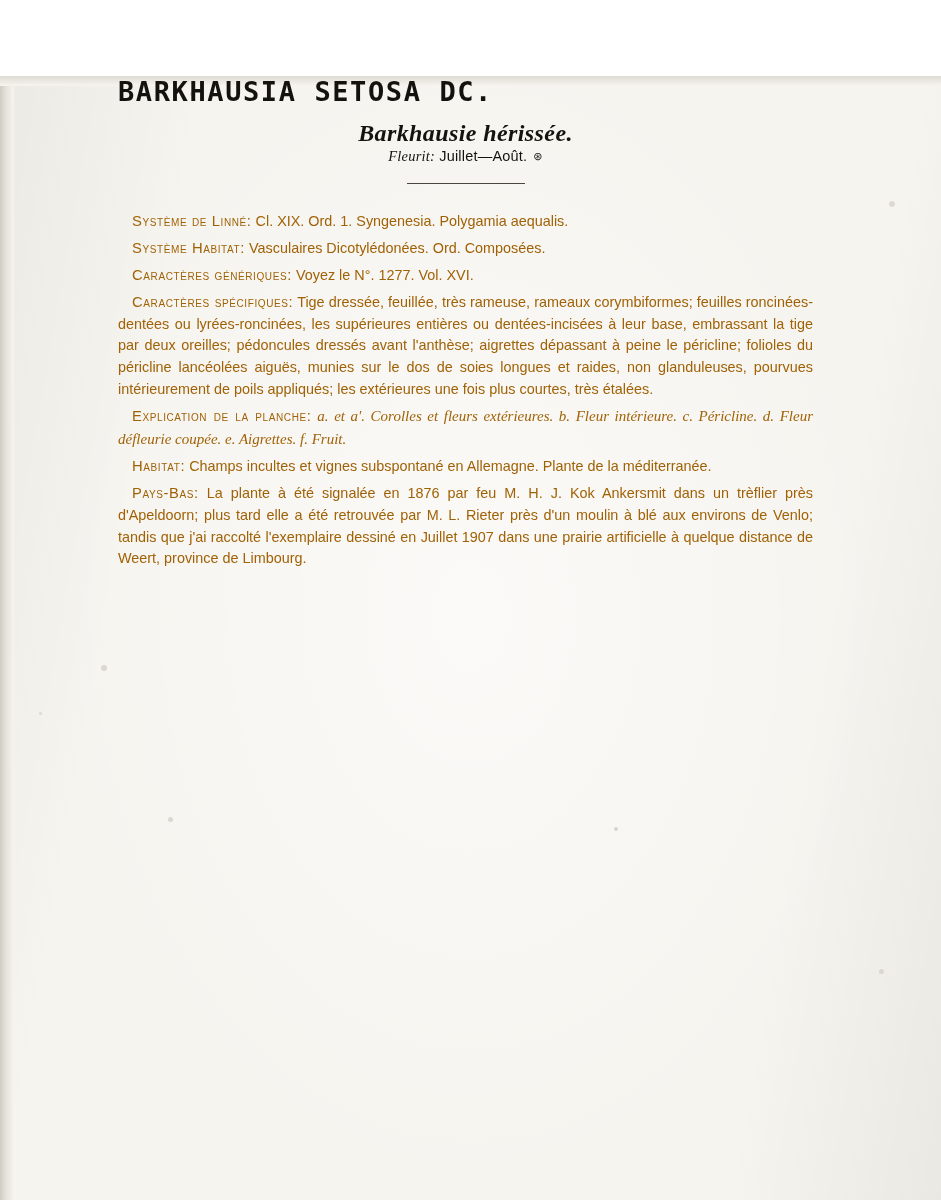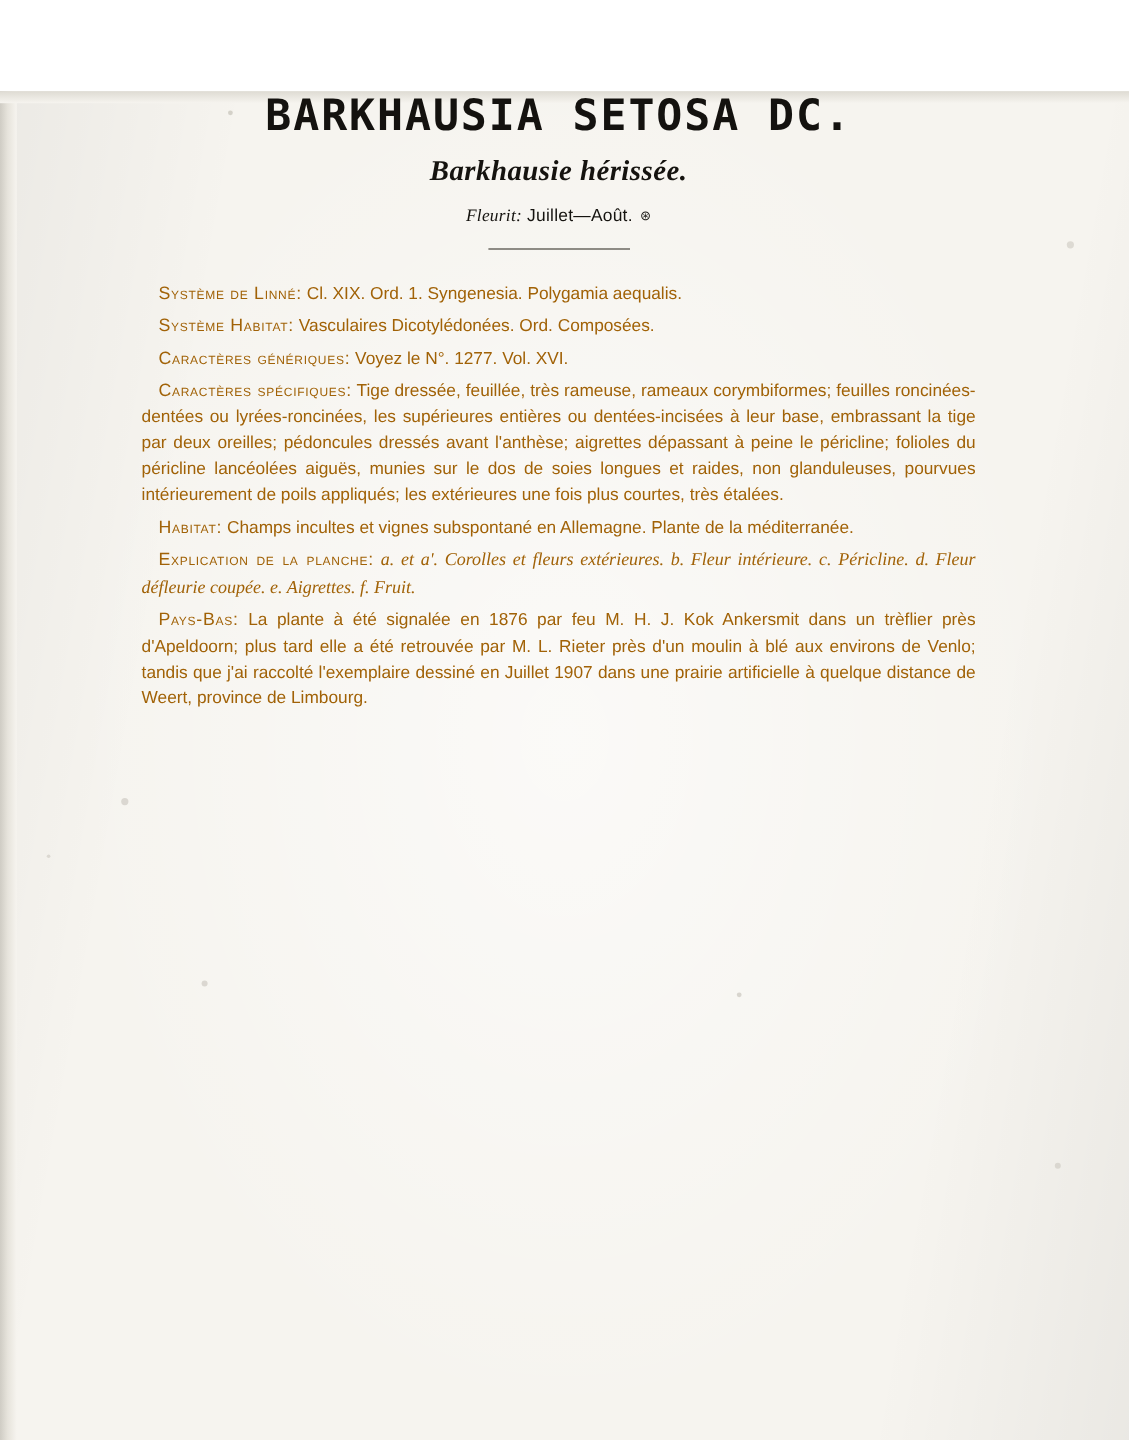--- a/index.html
+++ b/index.html
@@ -43,38 +43,37 @@
     height: 10px;
     background: linear-gradient(180deg, #dedbd3 0%, #f6f4ef 100%);
   }
   .content {
     position: relative;
     padding: 0 128px 0 118px;
     z-index: 2;
   }
   .title {
     margin: 76px 0 0 0;
-    text-align: center;
     font-family: "DejaVu Sans Mono", monospace;
-    font-size: 36px;
+    font-size: 27px;
     font-weight: 700;
     letter-spacing: 1.6px;
     color: #14120f;
   }
   .subtitle {
     margin: 13px 0 0 0;
     text-align: center;
     font-family: "Liberation Serif", serif;
     font-style: italic;
     font-weight: 700;
     font-size: 24px;
     letter-spacing: 0.4px;
   }
   .flower-line {
-    margin: 15px 0 0 0;
+    margin: 1px 0 0 0;
     text-align: center;
     font-size: 14.5px;
     font-family: "Liberation Sans", sans-serif;
     letter-spacing: 0.2px;
   }
   .flower-line .fleurit {
     font-family: "Liberation Serif", serif;
     font-style: italic;
     font-size: 14.5px;
   }
@@ -178,30 +177,30 @@
       <p class="para indent">
         <span class="sc">Caractères génériques:</span>
         <span>Voyez le N°. 1277. Vol. XVI.</span>
       </p>
 
       <p class="para indent gap spec">
         <span class="sc">Caractères spécifiques:</span>
         <span>Tige dressée, feuillée, très rameuse, rameaux corymbiformes; feuilles roncinées-dentées ou lyrées-roncinées, les supérieures entières ou dentées-incisées à leur base, embrassant la tige par deux oreilles; pédoncules dressés avant l'anthèse; aigrettes dépassant à peine le péricline; folioles du péricline lancéolées aiguës, munies sur le dos de soies longues et raides, non glanduleuses, pourvues intérieurement de poils appliqués; les extérieures une fois plus courtes, très étalées.</span>
       </p>
 
+      <p class="para indent gap spec">
+        <span class="sc">Explication de la planche:</span>
+        <span class="it">a. et a'. Corolles et fleurs extérieures. b. Fleur intérieure. c. Péricline. d. Fleur défleurie coupée. e. Aigrettes. f. Fruit.</span>
+      </p>
+
       <p class="para indent gap">
         <span class="sc">Habitat:</span>
         <span>Champs incultes et vignes subspontané en Allemagne. Plante de la méditerranée.</span>
       </p>
 
       <p class="para indent gap spec">
-        <span class="sc">Explication de la planche:</span>
-        <span class="it">a. et a'. Corolles et fleurs extérieures. b. Fleur intérieure. c. Péricline. d. Fleur défleurie coupée. e. Aigrettes. f. Fruit.</span>
-      </p>
-
-      <p class="para indent gap spec">
         <span class="sc">Pays-Bas:</span>
         <span>La plante à été signalée en 1876 par feu M. H. J. Kok Ankersmit dans un trèflier près d'Apeldoorn; plus tard elle a été retrouvée par M. L. Rieter près d'un moulin à blé aux environs de Venlo; tandis que j'ai raccolté l'exemplaire dessiné en Juillet 1907 dans une prairie artificielle à quelque distance de Weert, province de Limbourg.</span>
       </p>
 
     </div>
   </div>
 </div>
 
 </body></html>

